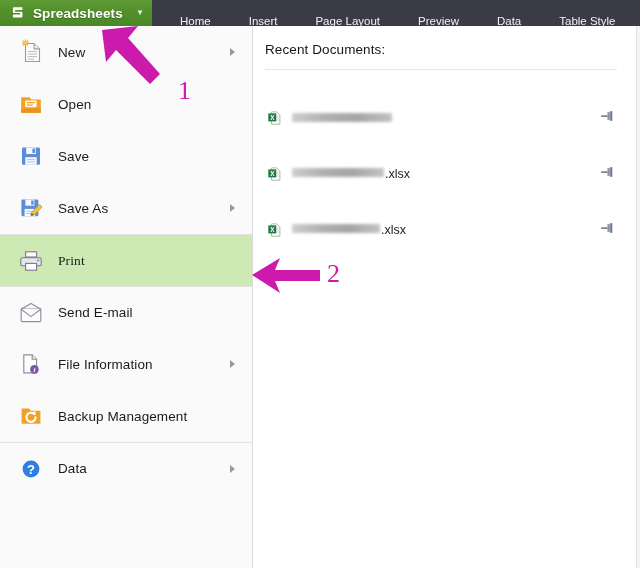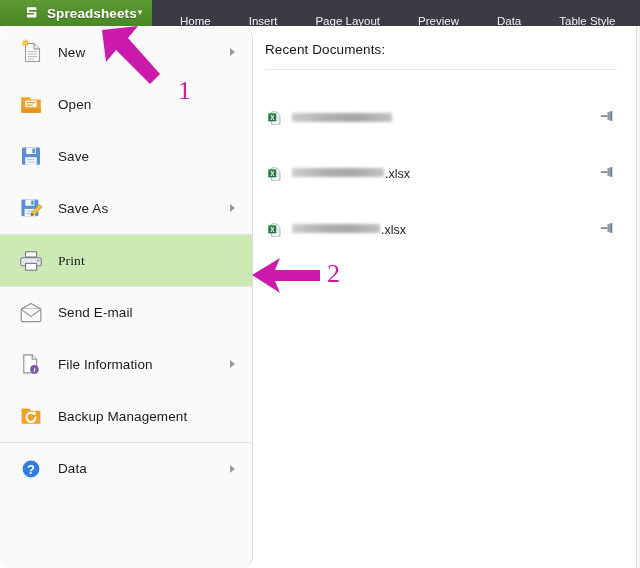--- a/index.html
+++ b/index.html
@@ -9,21 +9,21 @@
     font-family:"Liberation Sans","DejaVu Sans",sans-serif;
     -webkit-font-smoothing:antialiased;
   }
   #app{position:relative;width:640px;height:568px;overflow:hidden;background:#fff;}
 
   
   .topbar{position:absolute;left:0;top:0;width:640px;height:26px;background:#3b3b47;}
   .brandbtn{
     position:absolute;left:0;top:0;width:152px;height:26px;
     background:linear-gradient(to bottom,#5e9a35 0%,#53902c 45%,#4a8726 100%);
-    display:flex;align-items:center;box-sizing:border-box;padding-left:23px;
+    display:flex;align-items:center;box-sizing:border-box;padding-left:9px;
   }
   .brandlogo{
     width:17px;height:17px;flex:0 0 17px;margin-right:7px;position:relative;
     display:flex;align-items:center;justify-content:center;
   }
   .brandlogo svg{display:block;}
   .brandtext{
     color:#ffffff;font-size:13.5px;font-weight:bold;letter-spacing:0.1px;
     text-shadow:0 1px 0 rgba(0,0,0,.28);white-space:nowrap;
   }
@@ -35,21 +35,21 @@
   .tab{
     color:#f2f2f4;font-size:11.5px;padding:0 10px;height:26px;
     display:flex;align-items:center;white-space:nowrap;
   }
   .tab:first-child{margin-left:18px;}
   .tab + .tab{margin-left:18px;}
 
   
   .sidebar{
     position:absolute;left:0;top:26px;width:253px;height:542px;
-    background:#fafafa;border-right:1px solid #dcdcdc;box-sizing:border-box;border-radius:12px;
+    background:#fafafa;border-right:1px solid #dcdcdc;box-sizing:border-box;
   }
   .menuitem{
     position:relative;height:52px;display:flex;align-items:center;
     box-sizing:border-box;padding-left:14px;
   }
   .menuitem.sep{border-top:1px solid #e3e3e3;}
   .menuitem.active{background:#cdeab4;font-family:Liberation Serif, serif;}
   .mi-icon{width:34px;flex:0 0 34px;display:flex;align-items:center;justify-content:center;}
   .mi-icon svg{display:block;}
   .mi-label{

